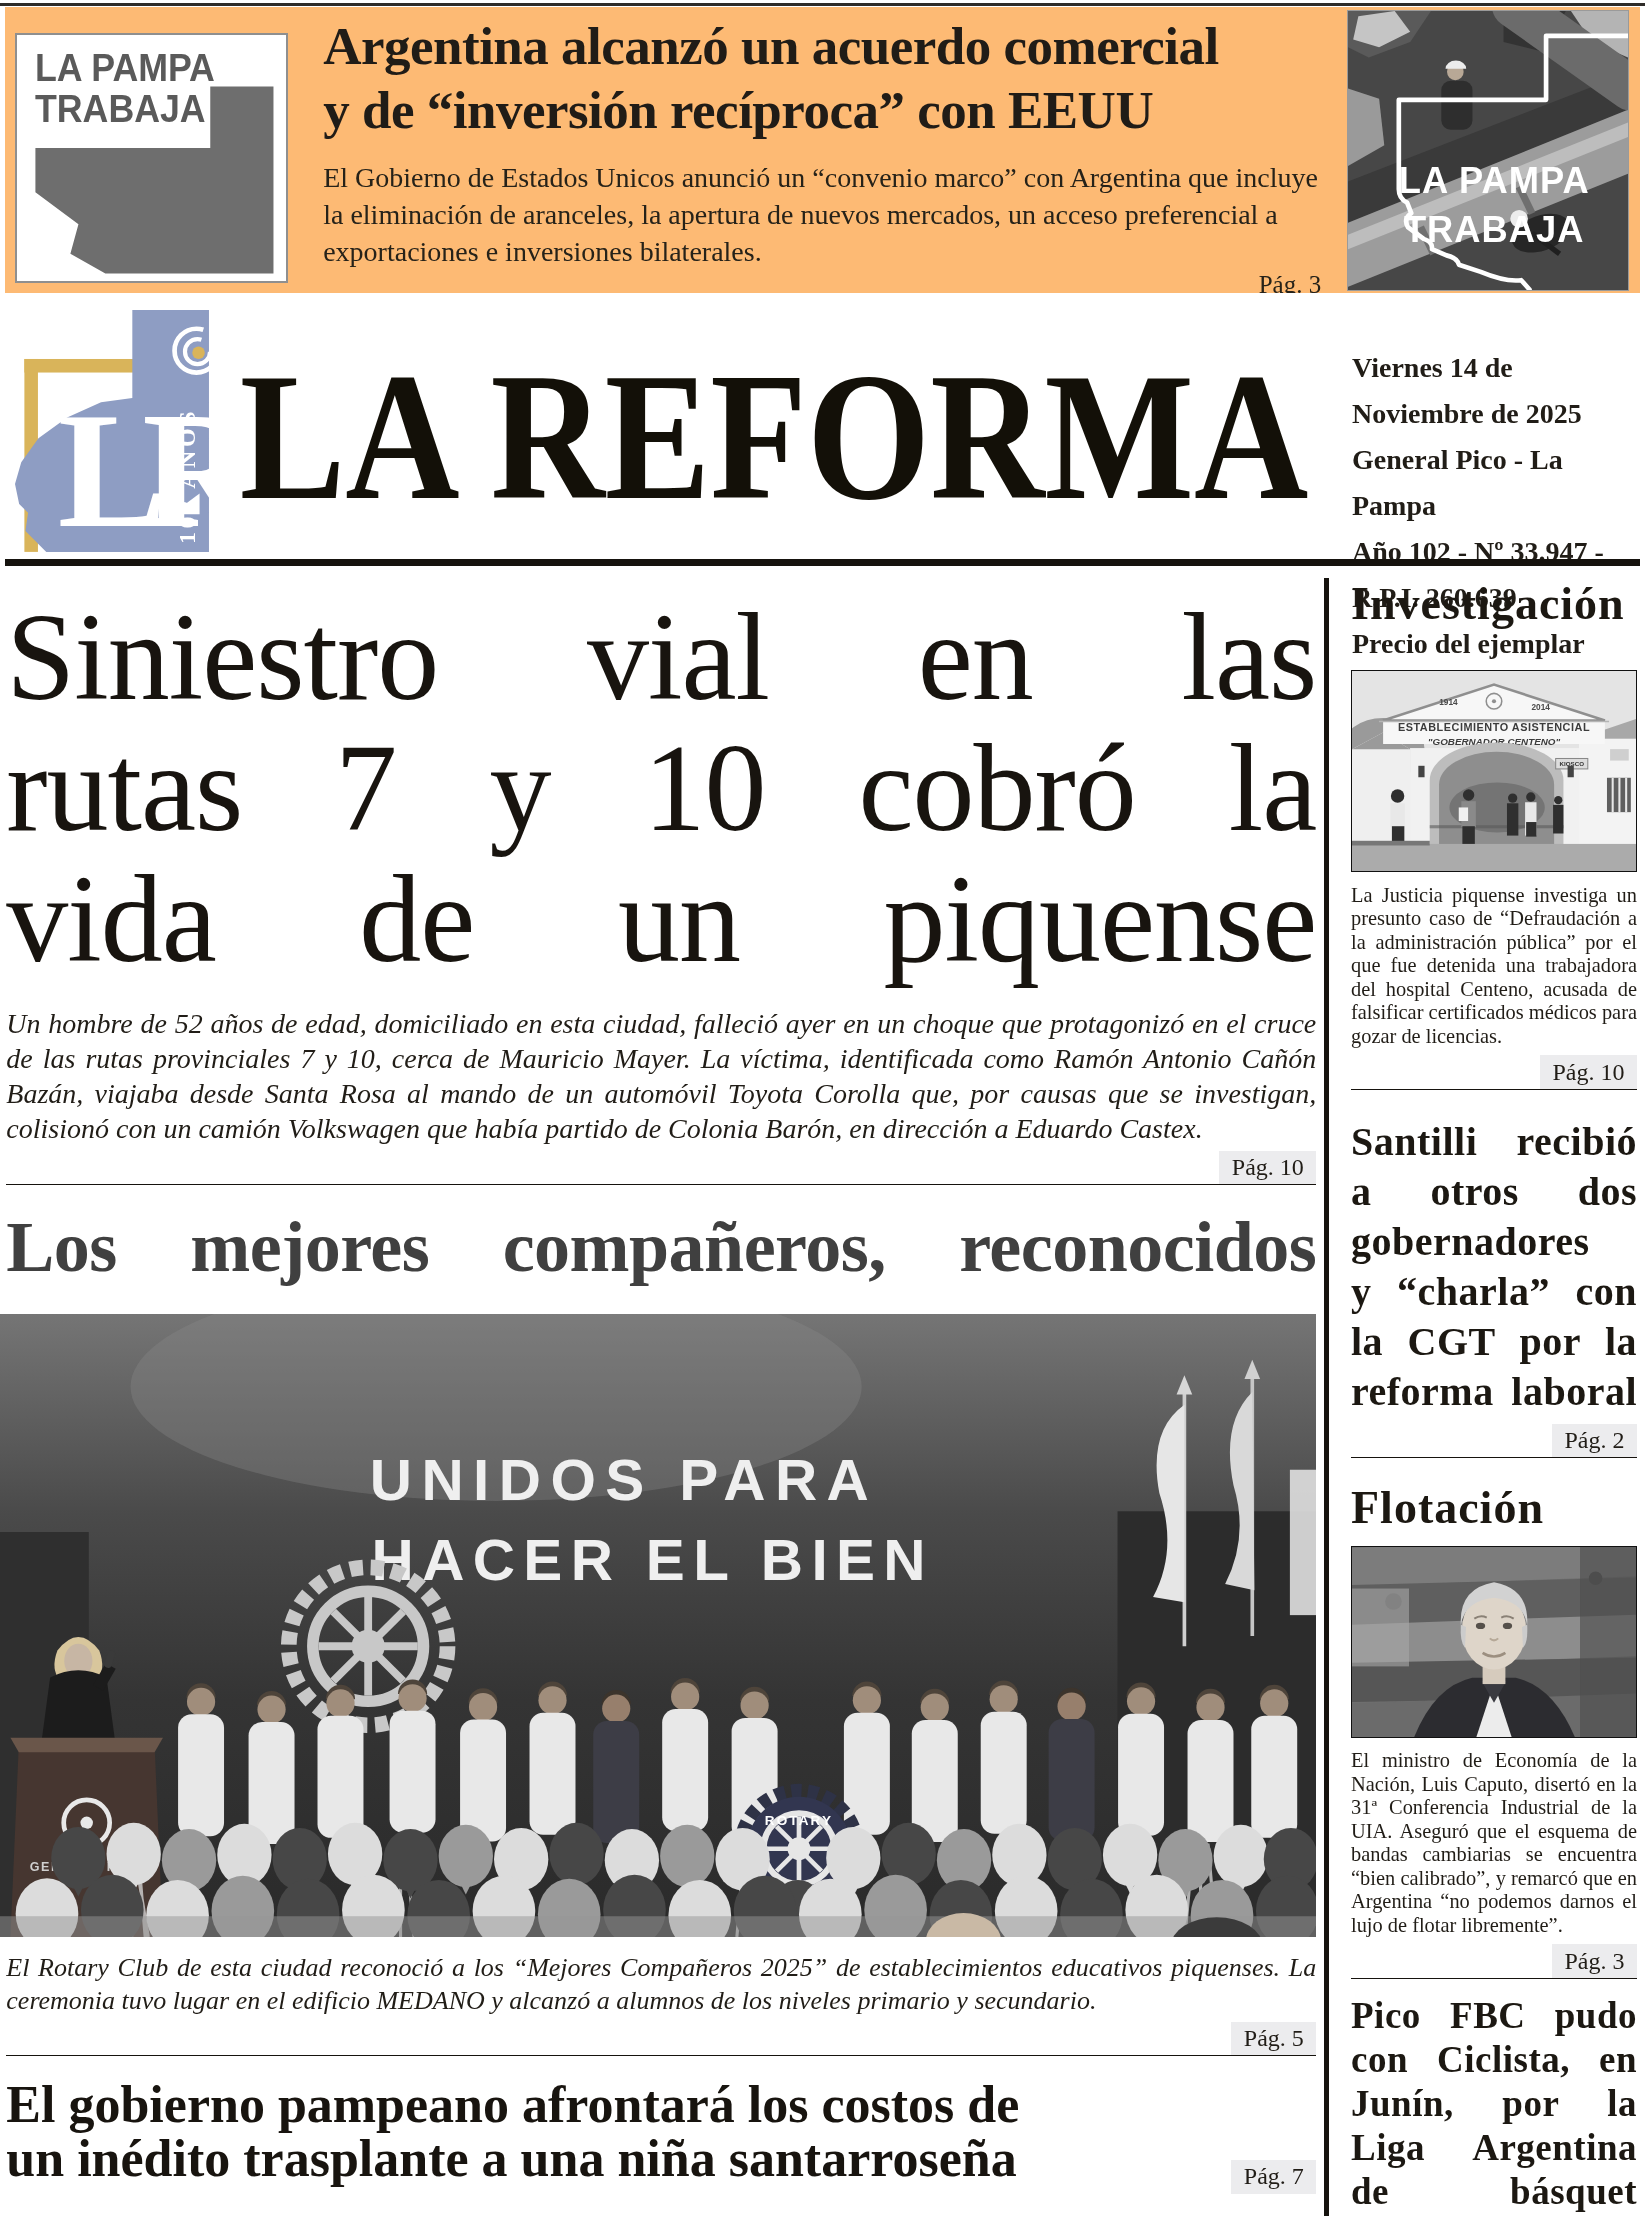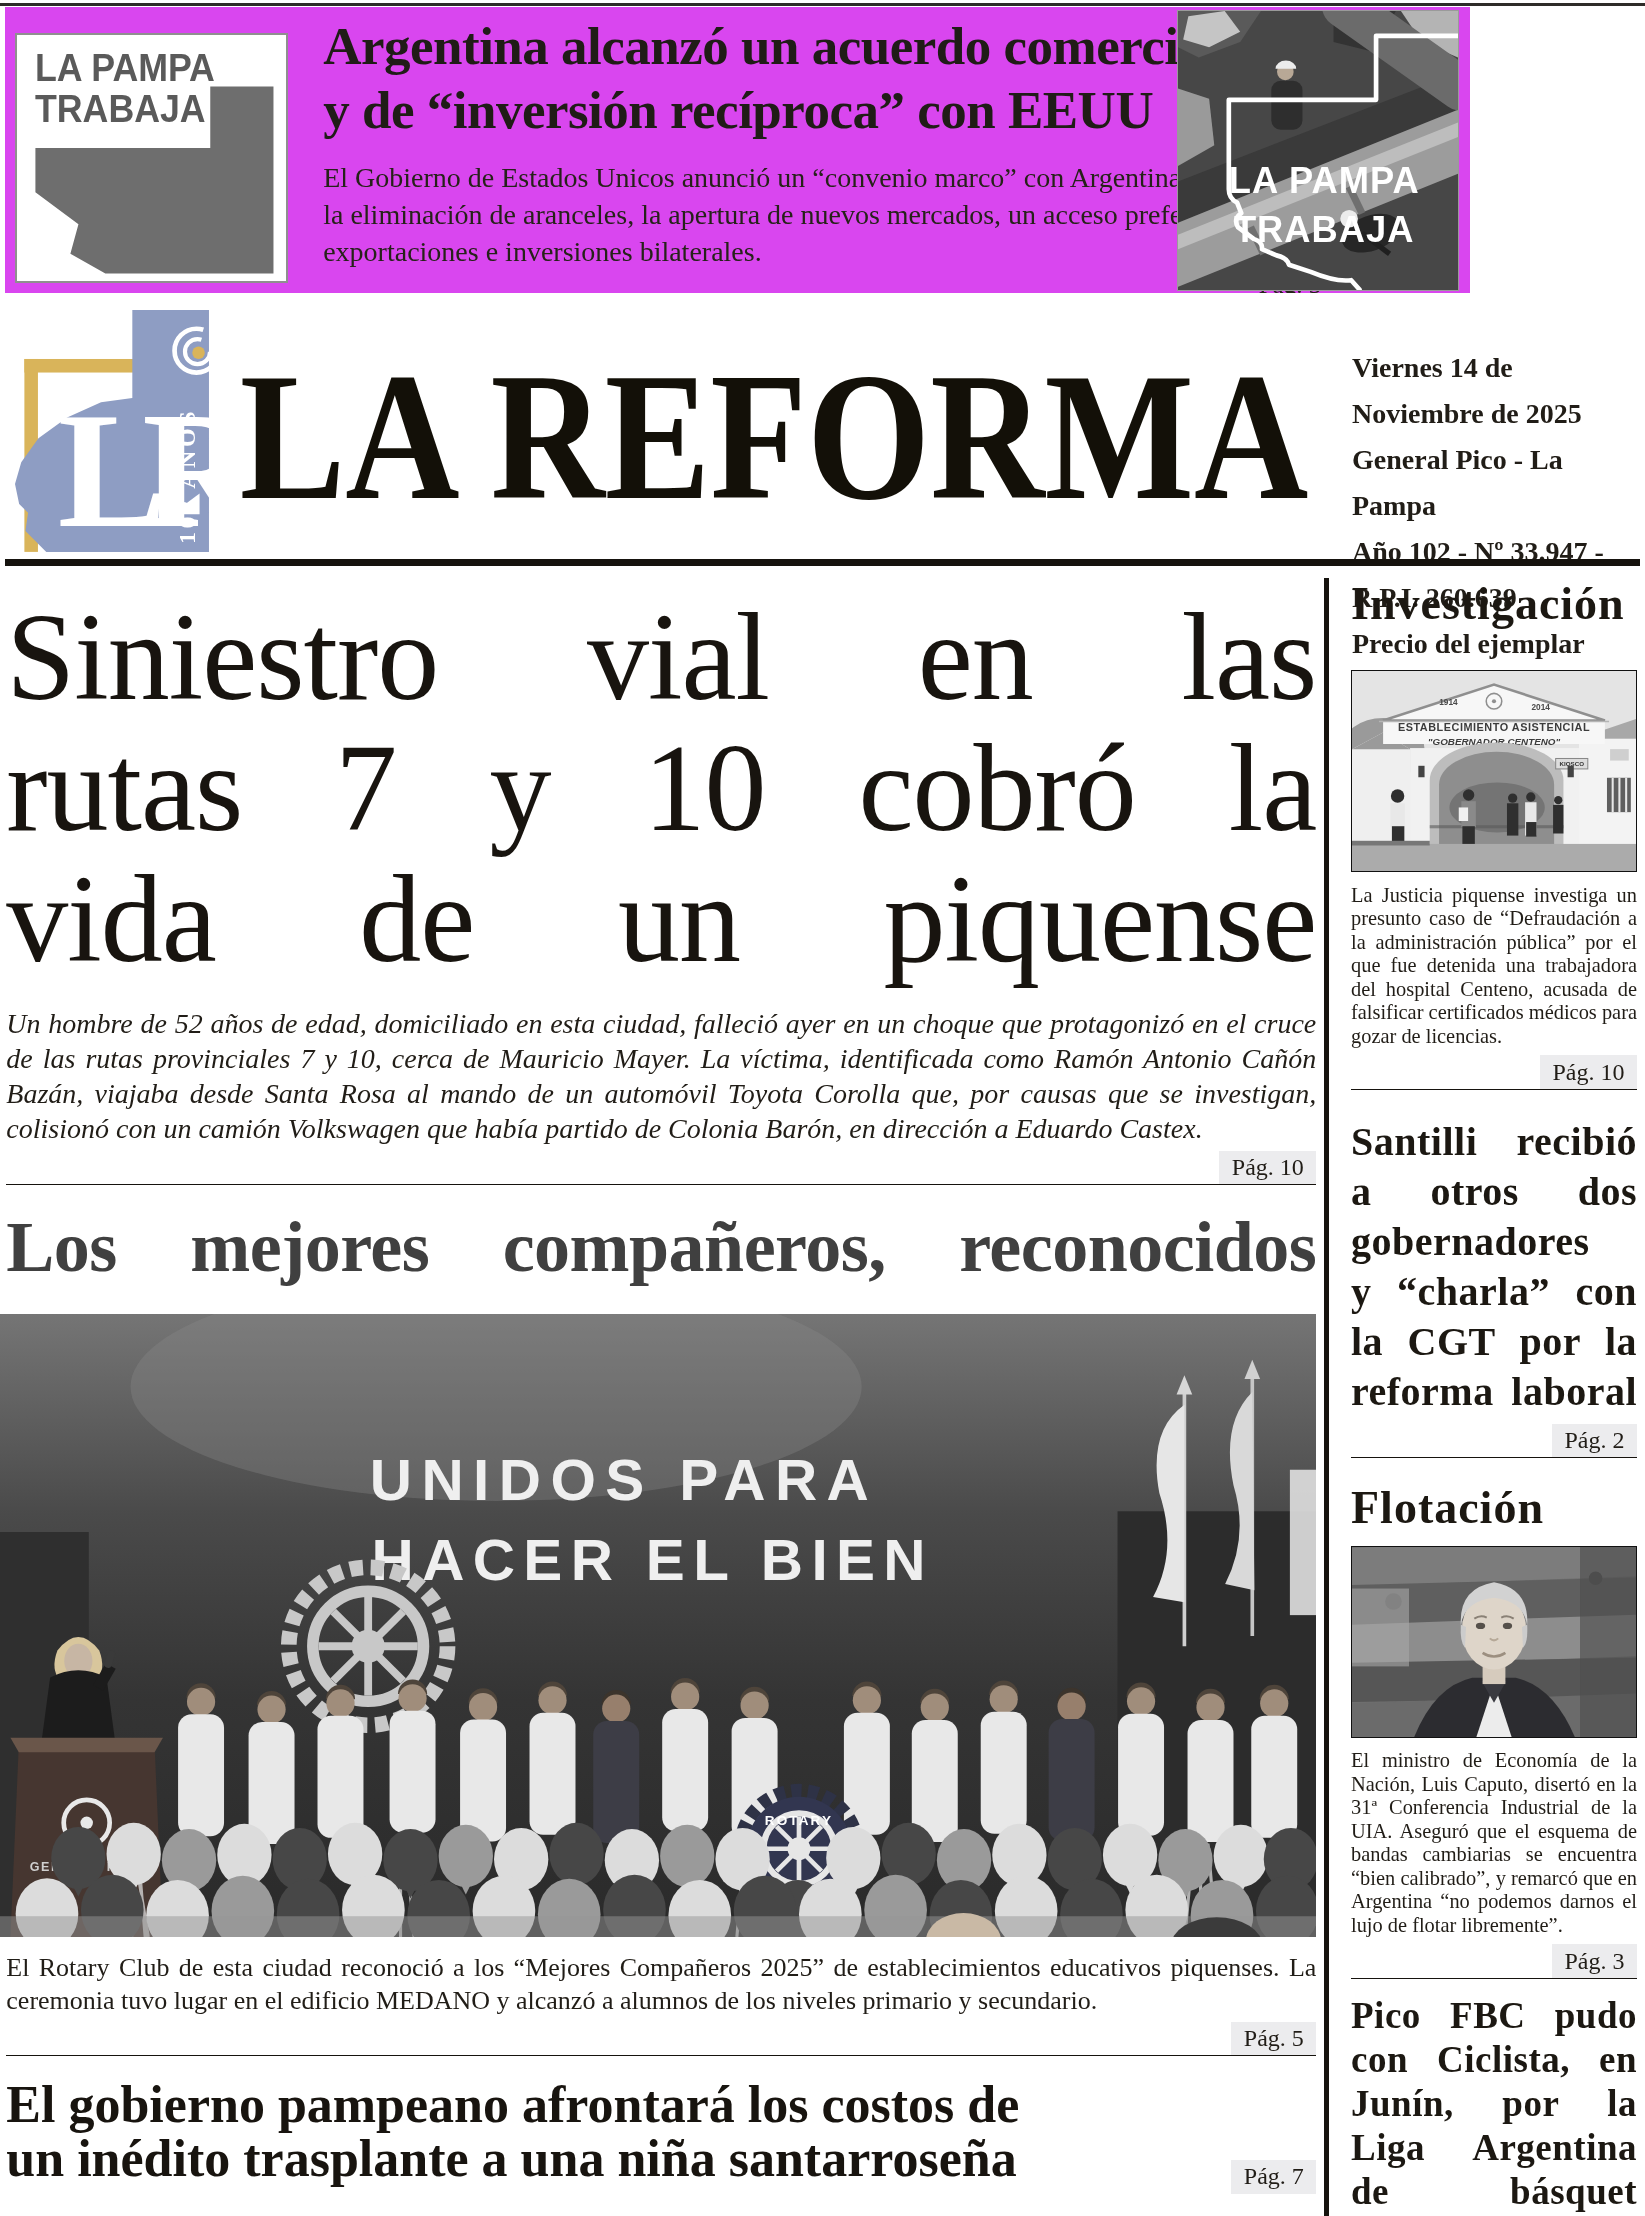--- a/index.html
+++ b/index.html
@@ -1,21 +1,21 @@
 <!DOCTYPE html>
 <html lang="es" style="font-size:8.4px"><head>
 <meta charset="utf-8">
 <style>
   html,body{margin:0;padding:0;background:#ffffff;}
   .page{position:relative;width:1645px;height:2216px;background:#ffffff;overflow:hidden;
         font-family:"Liberation Serif", serif;color:#1d1a15;}
   .top-hairline{position:absolute;left:0;top:3.1px;width:1645px;height:2.6px;background:#2e2c29;}
 
   
-  .banner{position:absolute;left:5.2px;top:6.8px;width:1465px;height:286px;background:#d946ef;overflow:hidden;}
+  .banner{position:absolute;left:5.2px;top:6.8px;width:1635px;height:286px;background:#fdba74;overflow:hidden;}
   .lp-box{position:absolute;left:9.4px;top:26px;width:273px;height:250px;background:#ffffff;
           border:2.1px solid #8f8f8f;box-sizing:border-box;}
   .lp-sil{position:absolute;inset:0;background:#6e6e6e;
           clip-path:polygon(72% 21%,95.5% 21%,95.5% 97%,33% 97%,20% 89%,23% 77%,7% 64%,7% 46%,72% 46%);}
   .lp-text{position:absolute;left:18px;top:13.6px;font-family:"Liberation Sans",sans-serif;font-weight:bold;
            font-size:38px;line-height:41px;color:#5a5a5a;transform:scaleX(.94);transform-origin:left top;}
   .banner-main{position:absolute;left:318px;top:7.3px;width:998px;}
   .banner-headline{margin:0;font-size:53px;line-height:64px;font-weight:bold;white-space:pre-line;
                    letter-spacing:-0.5px;color:#201c17;}
   .banner-deck{margin:16.7px 0 0 0;font-size:28px;line-height:37px;color:#262219;}
@@ -41,21 +41,21 @@
   .hl-xl{margin:23px 0 0 0;font-size:124px;line-height:131px;font-weight:normal;letter-spacing:-1px;
          white-space:pre-line;text-align:justify;text-align-last:justify;color:#18140f;}
   .lead-deck{margin:21px 0 0 0;font-style:italic;font-size:28px;line-height:35px;text-align:justify;color:#211d17;}
   .refrow{display:flex;justify-content:flex-end;border-bottom:1.6px solid #16130e;margin-top:5.2px;}
   .refrow.noline{border-bottom:none;}
   .pageref{display:inline-block;background:#ececee;padding:3.1px 12.5px;font-size:24px;color:#211d17;}
   .hl-l{margin:21px 0 0 0;font-size:72px;line-height:83px;font-weight:bold;letter-spacing:-0.5px;
         white-space:nowrap;text-align:justify;text-align-last:justify;color:#404040;}
   .ceremony{margin:25px 0 0 -6.3px;width:1316px;height:623px;background:#3a3a3a;}
   .ceremony svg{display:block;width:100%;height:100%;}
-  .caption{margin:13.6px 0 0 0;font-size:26px;line-height:33px;text-align:justify;color:#211d17;}
+  .caption{margin:13.6px 0 0 0;font-style:italic;font-size:26px;line-height:33px;text-align:justify;color:#211d17;}
   .hl-m{margin:22px 0 0 0;font-size:52px;line-height:54px;font-weight:bold;white-space:pre-line;color:#18140f;}
   .refrow.bottomref{margin-top:-26px;}
 
   .sec-title{margin:5.2px 0 0 0;font-size:46px;line-height:52px;font-weight:bold;letter-spacing:1px;
              white-space:nowrap;color:#1c1812;}
   .sec-title.second{margin-top:24px;}
   .sb-photo{margin:12.5px 0 0 0;width:100%;border:1.6px solid #111;box-sizing:border-box;background:#ddd;}
   .sb-photo svg{display:block;width:100%;height:100%;}
   .sb-photo.hospital{height:202px;margin-top:40px;}
   .sb-photo.caputo{height:192px;margin-top:11.5px;}

